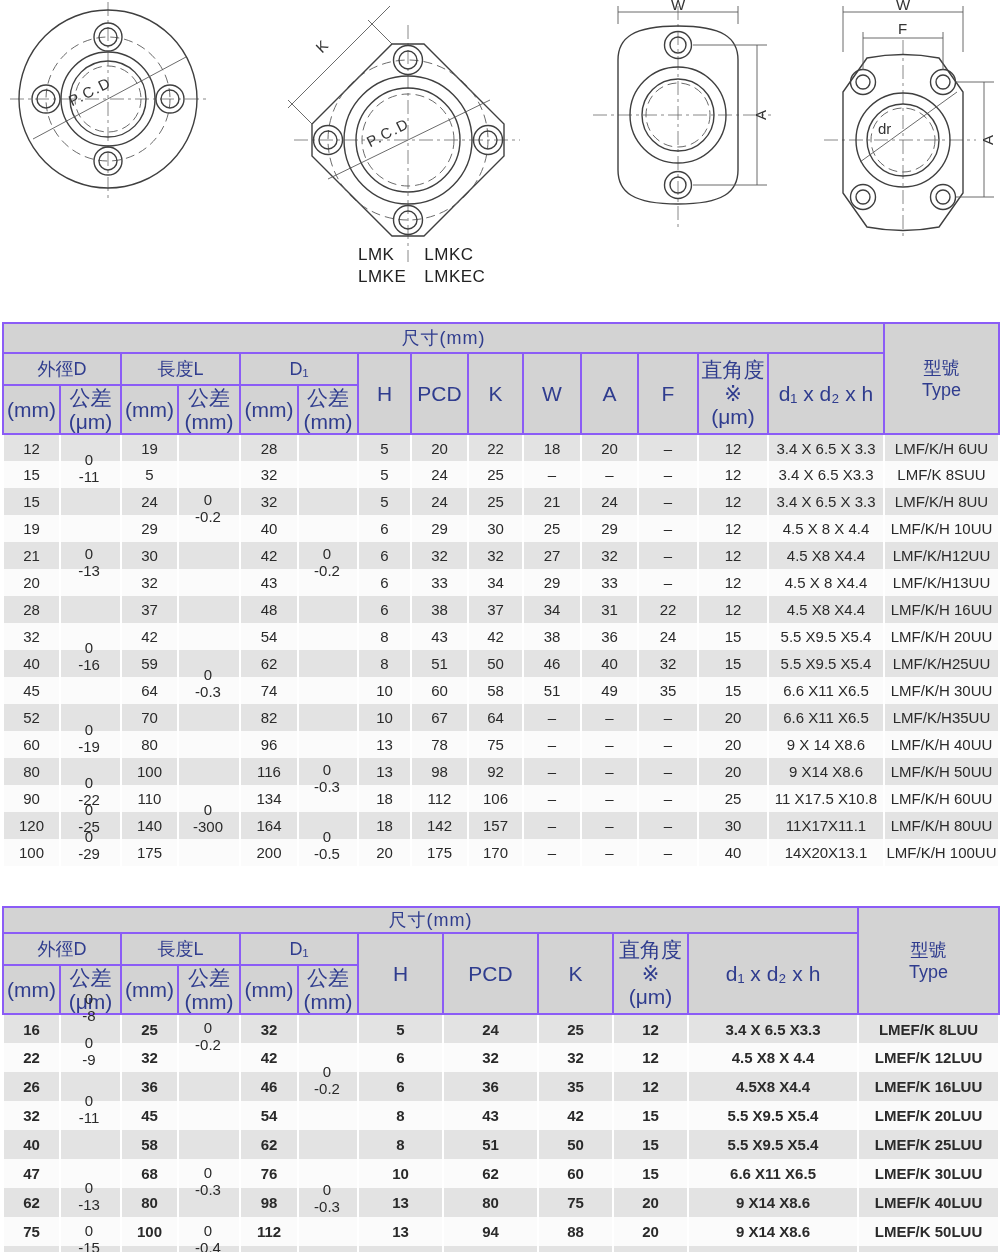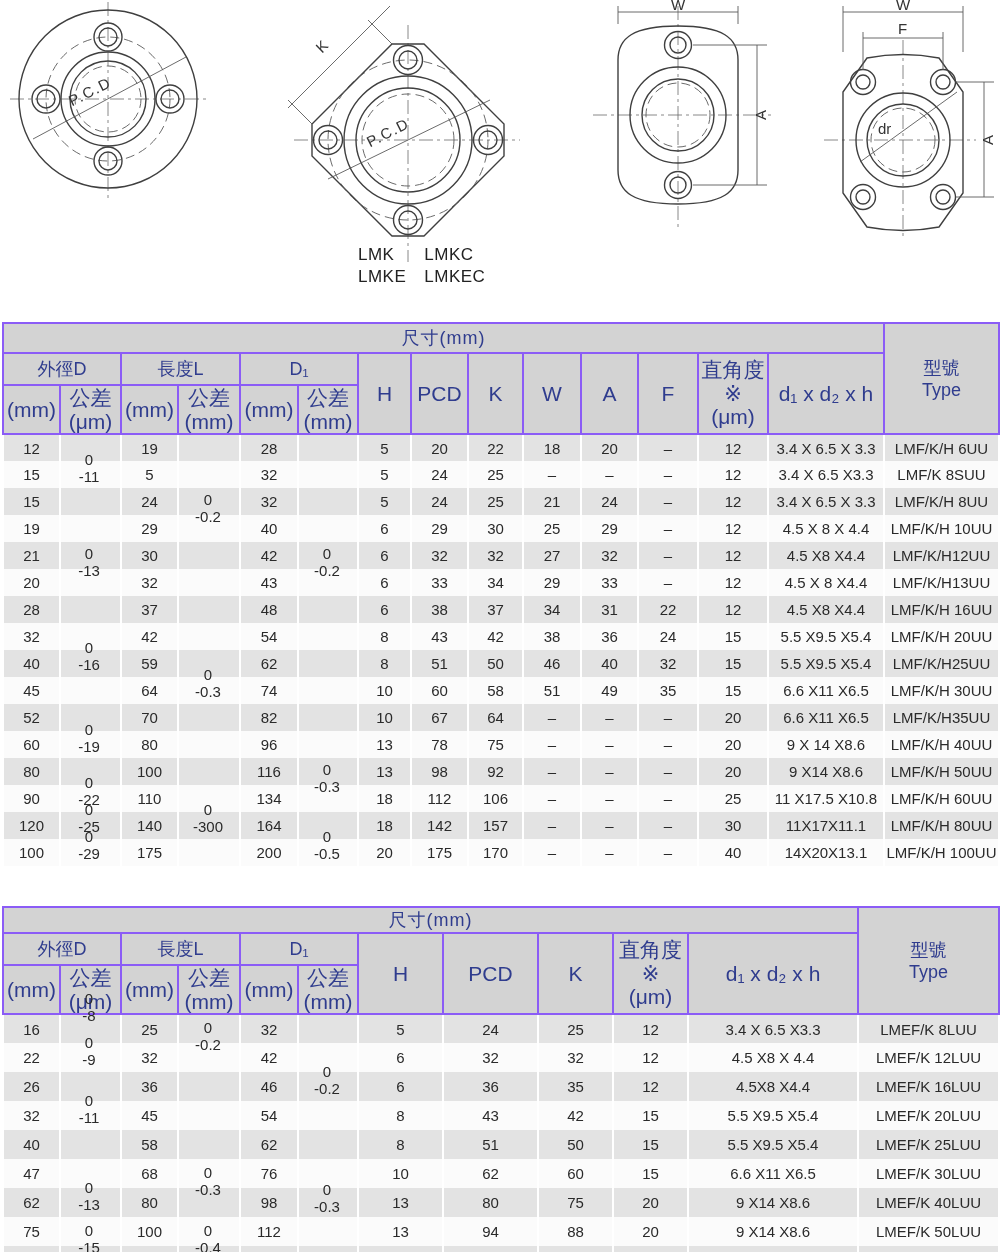--- a/index.html
+++ b/index.html
@@ -32,21 +32,21 @@
      border-left:2px solid #ffffff;border-right:2px solid #ffffff;}
   tbody tr:nth-child(odd){background:#e3e3e3;}
   tbody tr:nth-child(even){background:#fbfbfb;}
   .t1 thead tr.title-row{height:30px;}
   .t1 thead tr.group-row{height:32px;}
   .t1 thead tr.sub-row{height:43px;}
   .t1 tbody tr{height:27px;}
   .t2 thead tr.title-row{height:24px;}
   .t2 thead tr.group-row{height:32px;}
   .t2 thead tr.sub-row{height:31px;}
-  .t2 tbody tr{height:29px;}
+  .t2 tbody tr{height:29px;font-weight:bold;}
   .tol{position:absolute;transform:translate(-50%,-50%);white-space:pre-line;
        text-align:center;font-size:15px;line-height:1.1;color:#2a2a2a;}
 </style>
 </head>
 <body>
 
 <div class="page">
 
   <div class="drawings">
 

